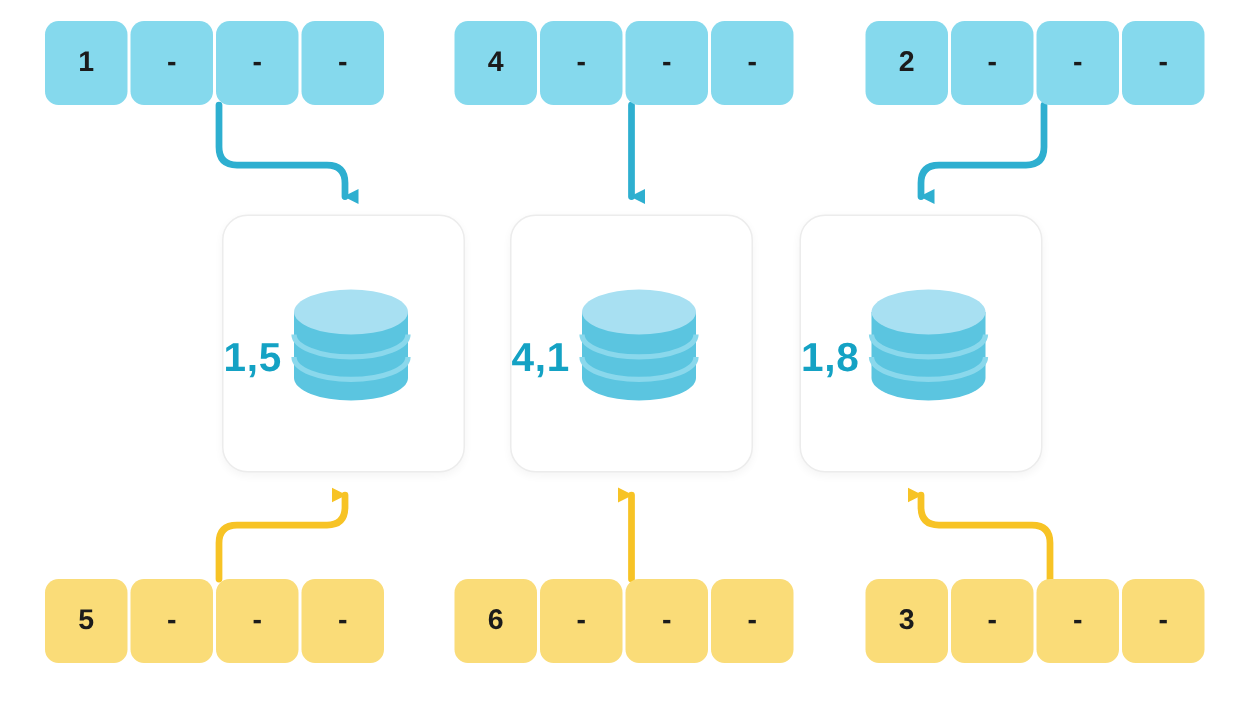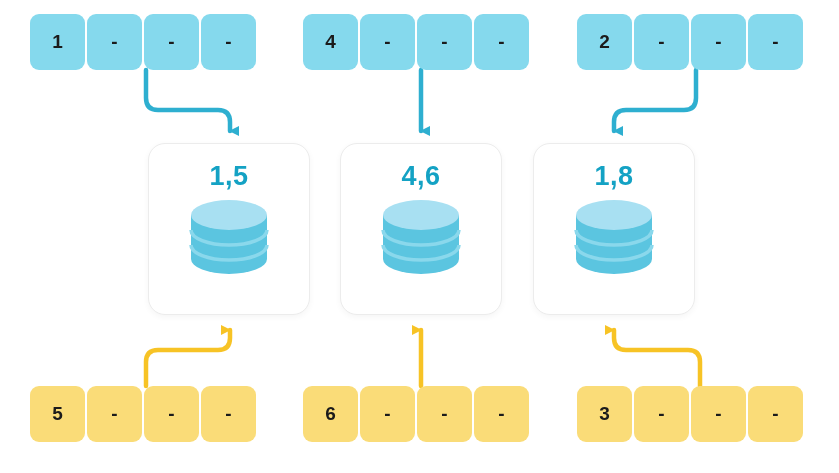--- a/index.html
+++ b/index.html
@@ -47,21 +47,21 @@
   
   .card {
     position: absolute;
     width: 162px;
     height: 172px;
     background: #ffffff;
     border: 1px solid #ececec;
     border-radius: 17px;
     box-shadow: 0 2px 6px rgba(0,0,0,0.045);
     display: flex;
-    flex-direction: column;
+    flex-direction: row;
     align-items: center;
     box-sizing: border-box;
   }
   .card-label {
     margin-top: 19px;
     font-size: 27px;
     font-weight: bold;
     color: #14A2C4;
     letter-spacing: 0.5px;
     line-height: 1;
@@ -137,21 +137,21 @@
       <svg width="92" height="78" viewBox="0 0 92 78">
         <path d="M8,16 L8,60 A38,15 0 0 0 84,60 L84,16 Z" fill="#5BC5E0"></path>
         <ellipse cx="46" cy="16" rx="38" ry="15" fill="#A8E0F2"></ellipse>
         <path d="M8,31 A38,15 0 0 0 84,31" fill="none" stroke="#8AD8EC" stroke-width="3.5"></path>
         <path d="M8,46 A38,15 0 0 0 84,46" fill="none" stroke="#8AD8EC" stroke-width="3.5"></path>
       </svg>
     </div>
   </div>
 
   <div class="card" style="left:340px; top:143px;">
-    <div class="card-label">4,6</div>
+    <div class="card-label">4,1</div>
     <div class="db-icon">
       <svg width="92" height="78" viewBox="0 0 92 78">
         <path d="M8,16 L8,60 A38,15 0 0 0 84,60 L84,16 Z" fill="#5BC5E0"></path>
         <ellipse cx="46" cy="16" rx="38" ry="15" fill="#A8E0F2"></ellipse>
         <path d="M8,31 A38,15 0 0 0 84,31" fill="none" stroke="#8AD8EC" stroke-width="3.5"></path>
         <path d="M8,46 A38,15 0 0 0 84,46" fill="none" stroke="#8AD8EC" stroke-width="3.5"></path>
       </svg>
     </div>
   </div>
 

